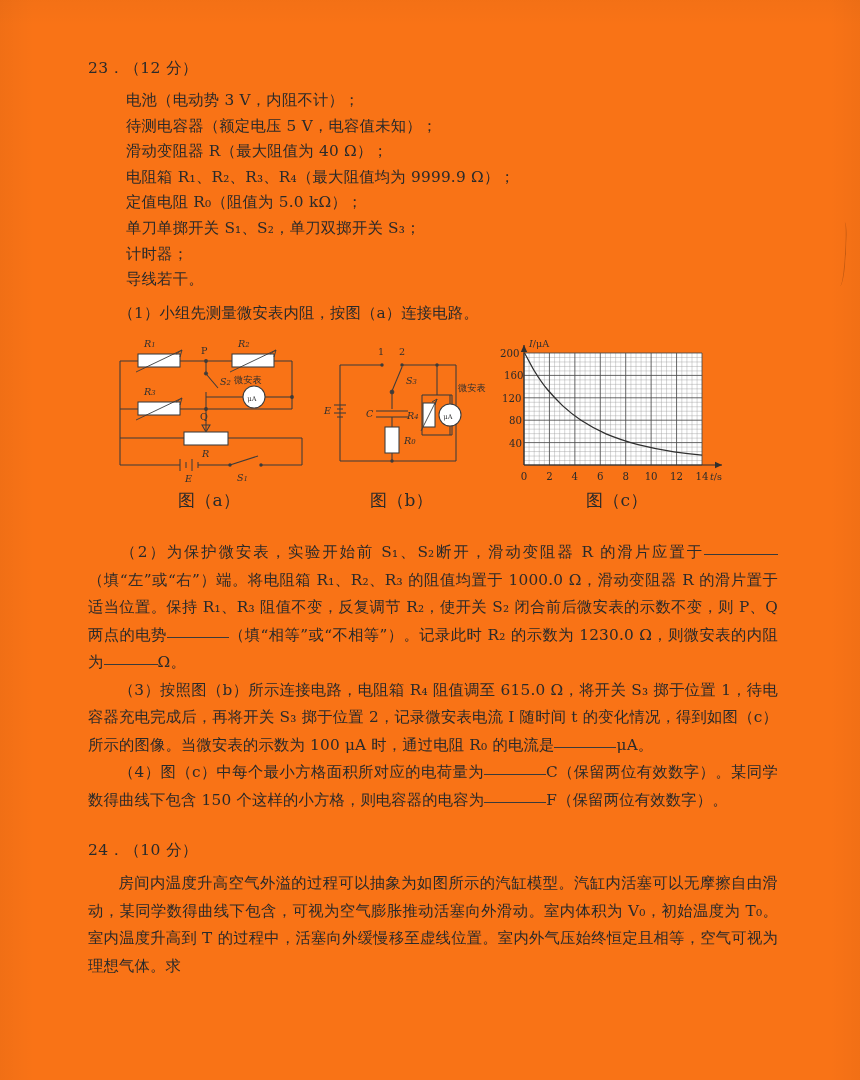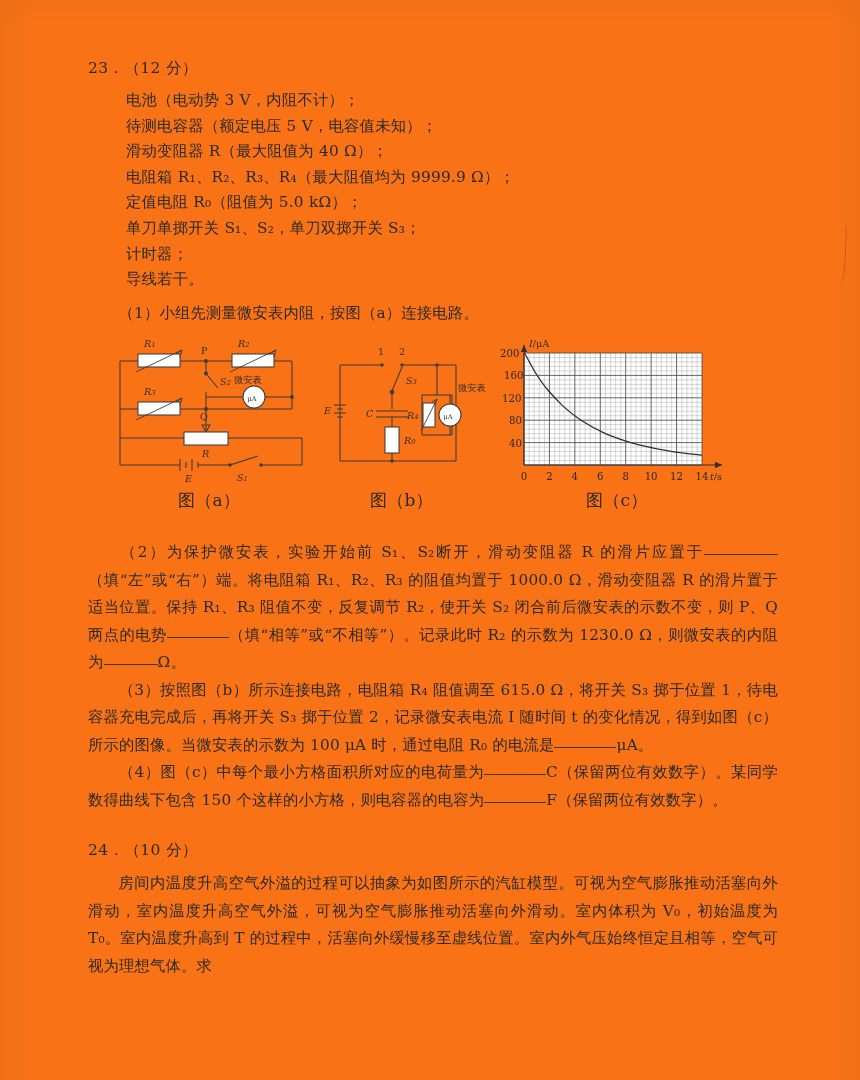--- a/index.html
+++ b/index.html
@@ -406,16 +406,16 @@
 
     <p class="para noindent"><span style="display:inline-block;width:2em"></span><span>（2）为保护微安表，实验开始前 S₁、S₂断开，滑动变阻器 R 的滑片应置于</span><span class="blank b-lg"></span><span>（填“左”或“右”）端。将电阻箱 R₁、R₂、R₃ 的阻值均置于 1000.0 Ω，滑动变阻器 R 的滑片置于适当位置。保持 R₁、R₃ 阻值不变，反复调节 R₂，使开关 S₂ 闭合前后微安表的示数不变，则 P、Q 两点的电势</span><span class="blank b-md"></span><span>（填“相等”或“不相等”）。记录此时 R₂ 的示数为 1230.0 Ω，则微安表的内阻为</span><span class="blank b-sm"></span><span>Ω。</span></p>
 
     <p class="para noindent"><span style="display:inline-block;width:2em"></span><span>（3）按照图（b）所示连接电路，电阻箱 R₄ 阻值调至 615.0 Ω，将开关 S₃ 掷于位置 1，待电容器充电完成后，再将开关 S₃ 掷于位置 2，记录微安表电流 I 随时间 t 的变化情况，得到如图（c）所示的图像。当微安表的示数为 100 μA 时，通过电阻 R₀ 的电流是</span><span class="blank b-md"></span><span>μA。</span></p>
 
     <p class="para noindent"><span style="display:inline-block;width:2em"></span><span>（4）图（c）中每个最小方格面积所对应的电荷量为</span><span class="blank b-md"></span><span>C（保留两位有效数字）。某同学数得曲线下包含 150 个这样的小方格，则电容器的电容为</span><span class="blank b-md"></span><span>F（保留两位有效数字）。</span></p>
 
     <div class="gap-l"></div>
 
     <div class="qnum">24．（10 分）</div>
-    <p class="para">房间内温度升高空气外溢的过程可以抽象为如图所示的汽缸模型。可视为空气膨胀推动活塞向外滑动，室内温度升高空气外溢，可视为空气膨胀推动活塞向外滑动。室内体积为 V₀，初始温度为 T₀。室内温度升高到 T 的过程中，活塞向外缓慢移至虚线位置。室内外气压始终恒定且相等，空气可视为理想气体。求</p>
+    <p class="para">房间内温度升高空气外溢的过程可以抽象为如图所示的汽缸模型。汽缸内活塞可以无摩擦自由滑动，某同学数得曲线下包含，可视为空气膨胀推动活塞向外滑动。室内体积为 V₀，初始温度为 T₀。室内温度升高到 T 的过程中，活塞向外缓慢移至虚线位置。室内外气压始终恒定且相等，空气可视为理想气体。求</p>
   </div>
 
 </div>
 
 </body></html>

